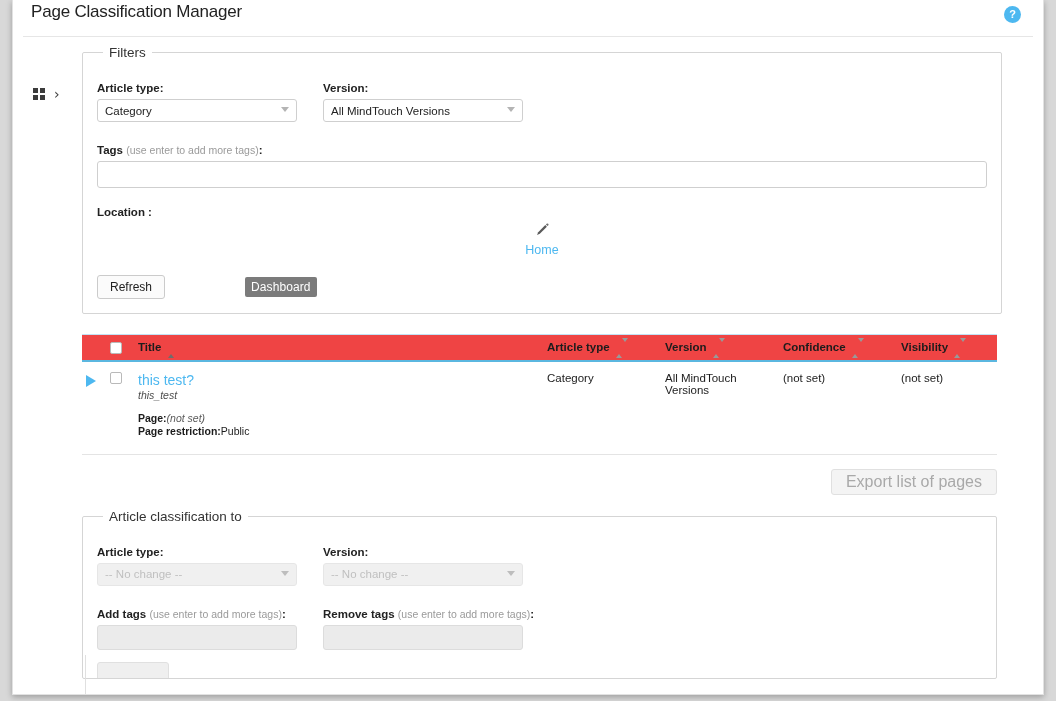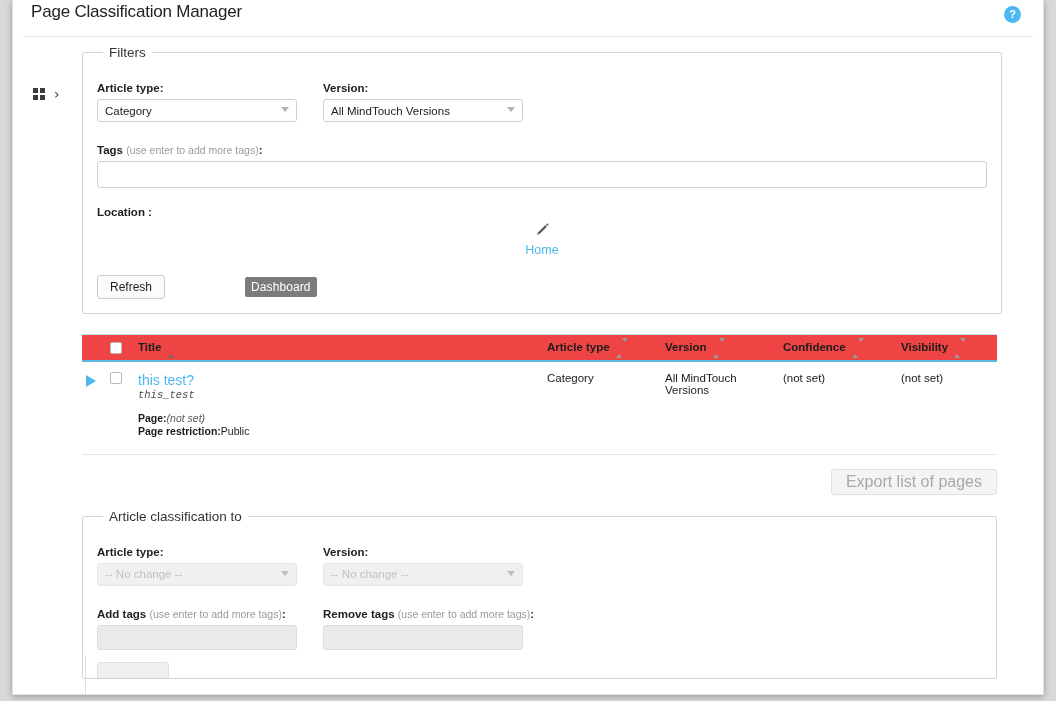--- a/index.html
+++ b/index.html
@@ -249,21 +249,20 @@
     text-decoration: none;
     cursor: pointer;
     display: block;
     line-height: 16px;
   }
   .title-slug {
     font-style: italic;
     font-size: 10.5px;
     color: #4d4d4d;
     margin-top: 1px;
-    font-family: Liberation Mono, monospace;
   }
   .title-meta { margin-top: 11px; font-size: 10.5px; line-height: 13px; }
   .title-meta b { font-weight: bold; color: #1c1c1c; }
   .title-meta i { font-style: italic; color: #5a5a5a; }
 
   .export-row {
     margin: 14px 46px 0 69px;
     display: flex; justify-content: flex-end;
   }
   .export-btn {

